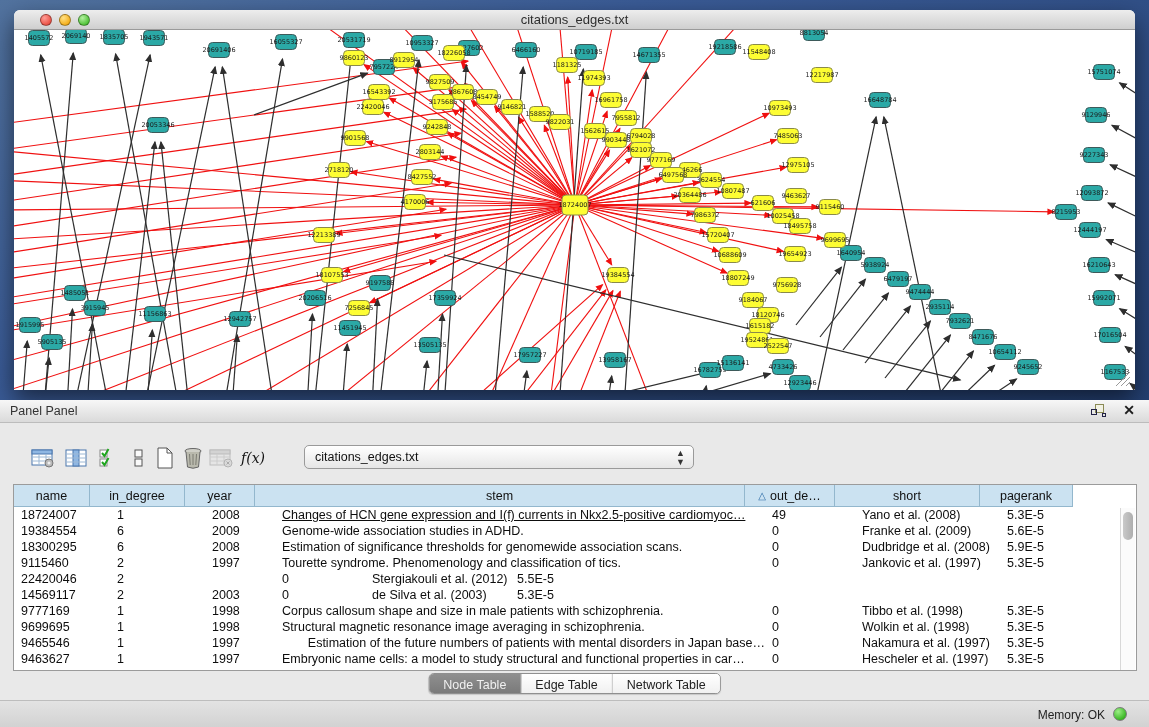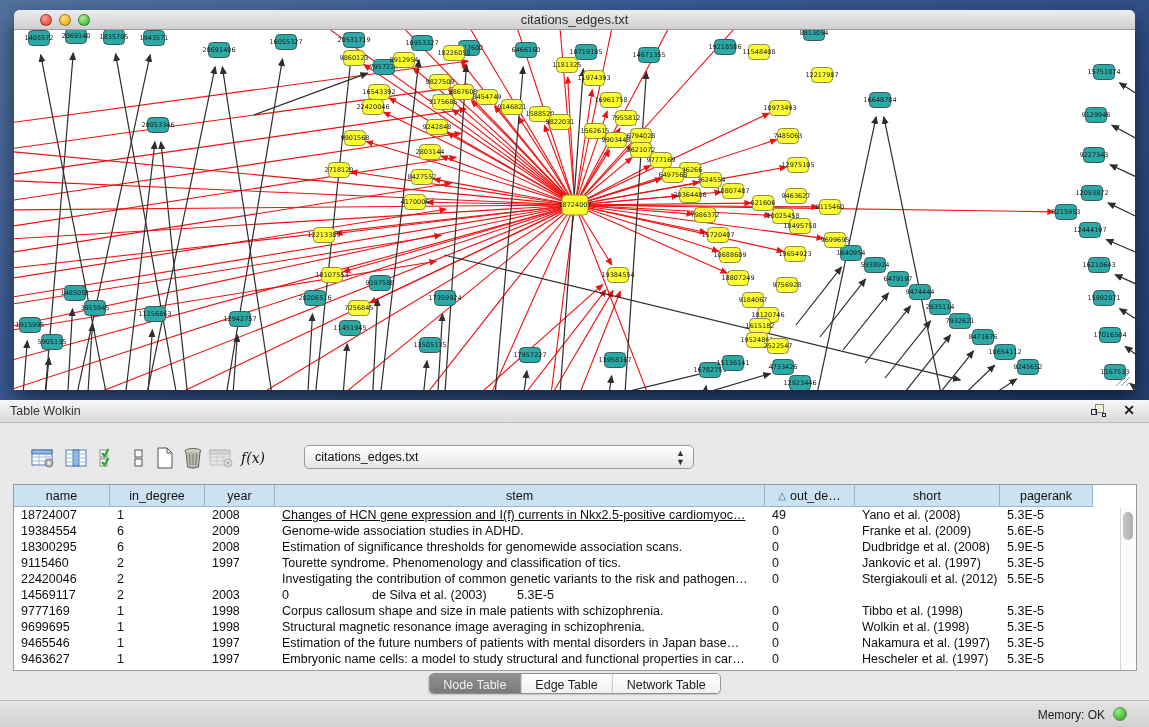--- a/index.html
+++ b/index.html
@@ -475,21 +475,21 @@
           <text x="561" y="177.3" text-anchor="middle" font-size="6.5" font-family="DejaVu Sans, sans-serif" fill="#1a1a1a">18724007</text>
           <line x1="1102" y1="356" x2="1116" y2="342" stroke="#9a9a9a"></line>
           <line x1="1107" y1="356" x2="1116" y2="347" stroke="#9a9a9a"></line>
           <line x1="1112" y1="356" x2="1116" y2="352" stroke="#9a9a9a"></line>
         </svg></div>
   </div>
 </div>
 
 <div id="table-panel">
   <div id="panel-header">
-    <span id="panel-title">Table Wolkin</span>
+    <span id="panel-title">Panel Panel</span>
     <span id="panel-float">
       <span class="sq1"></span>
         <span class="sq2"></span>
         <span class="sq3"></span>
     </span>
     <span id="panel-close">✕</span>
   </div>
 
   <div id="toolbar">
     <span class="tool" style="left:14px">
@@ -547,21 +547,21 @@
     <span class="tool fx" style="left:224px">f(x)</span>
 
     <div id="combo">
       <span id="combo-value">citations_edges.txt</span>
       <span id="combo-arrows">▲<br>▼</span>
     </div>
   </div>
 
   <div id="grid">
     <div id="grid-header">
-        <div class="hcell" style="width: 96px;">
+        <div class="hcell" style="width: 76px;">
           <span>name</span>
         </div>
         <div class="hcell" style="width: 95px;">
           <span>in_degree</span>
         </div>
         <div class="hcell" style="width: 70px;">
           <span>year</span>
         </div>
         <div class="hcell" style="width: 490px;">
           <span>stem</span>
@@ -611,21 +611,20 @@
           <div class="tcell" style="width: 70px;">1997</div>
           <div class="tcell" style="width: 490px;">Tourette syndrome. Phenomenology and classification of tics.</div>
           <div class="tcell" style="width: 90px;">0</div>
           <div class="tcell" style="width: 145px;">Jankovic et al. (1997)</div>
           <div class="tcell" style="width: 93px;">5.3E-5</div>
         </div>
         <div class="trow">
           <div class="tcell" style="width: 96px;">22420046</div>
           <div class="tcell" style="width: 95px;">2</div>
           <div class="tcell" style="width: 70px; margin-top: 32px;">2012</div>
-          <div class="tcell" style="width: 490px;">Investigating the contribution of common genetic variants to the risk and pathogen…</div>
           <div class="tcell" style="width: 90px;">0</div>
           <div class="tcell" style="width: 145px;">Stergiakouli et al. (2012)</div>
           <div class="tcell" style="width: 93px;">5.5E-5</div>
         </div>
         <div class="trow">
           <div class="tcell" style="width: 96px;">14569117</div>
           <div class="tcell" style="width: 95px;">2</div>
           <div class="tcell" style="width: 70px;">2003</div>
           <div class="tcell" style="width: 90px;">0</div>
           <div class="tcell" style="width: 145px;">de Silva et al. (2003)</div>
@@ -646,21 +645,21 @@
           <div class="tcell" style="width: 70px;">1998</div>
           <div class="tcell" style="width: 490px;">Structural magnetic resonance image averaging in schizophrenia.</div>
           <div class="tcell" style="width: 90px;">0</div>
           <div class="tcell" style="width: 145px;">Wolkin et al. (1998)</div>
           <div class="tcell" style="width: 93px;">5.3E-5</div>
         </div>
         <div class="trow">
           <div class="tcell" style="width: 96px;">9465546</div>
           <div class="tcell" style="width: 95px;">1</div>
           <div class="tcell" style="width: 70px;">1997</div>
-          <div class="tcell" style="width: 490px;">Estimation of the future numbers of patients with mental disorders in Japan base…</div>
+          <div class="tcell" style="width: 490px; text-align: right;">Estimation of the future numbers of patients with mental disorders in Japan base…</div>
           <div class="tcell" style="width: 90px;">0</div>
           <div class="tcell" style="width: 145px;">Nakamura et al. (1997)</div>
           <div class="tcell" style="width: 93px;">5.3E-5</div>
         </div>
         <div class="trow">
           <div class="tcell" style="width: 96px;">9463627</div>
           <div class="tcell" style="width: 95px;">1</div>
           <div class="tcell" style="width: 70px;">1997</div>
           <div class="tcell" style="width: 490px;">Embryonic name cells: a model to study structural and functional properties in car…</div>
           <div class="tcell" style="width: 90px;">0</div>

